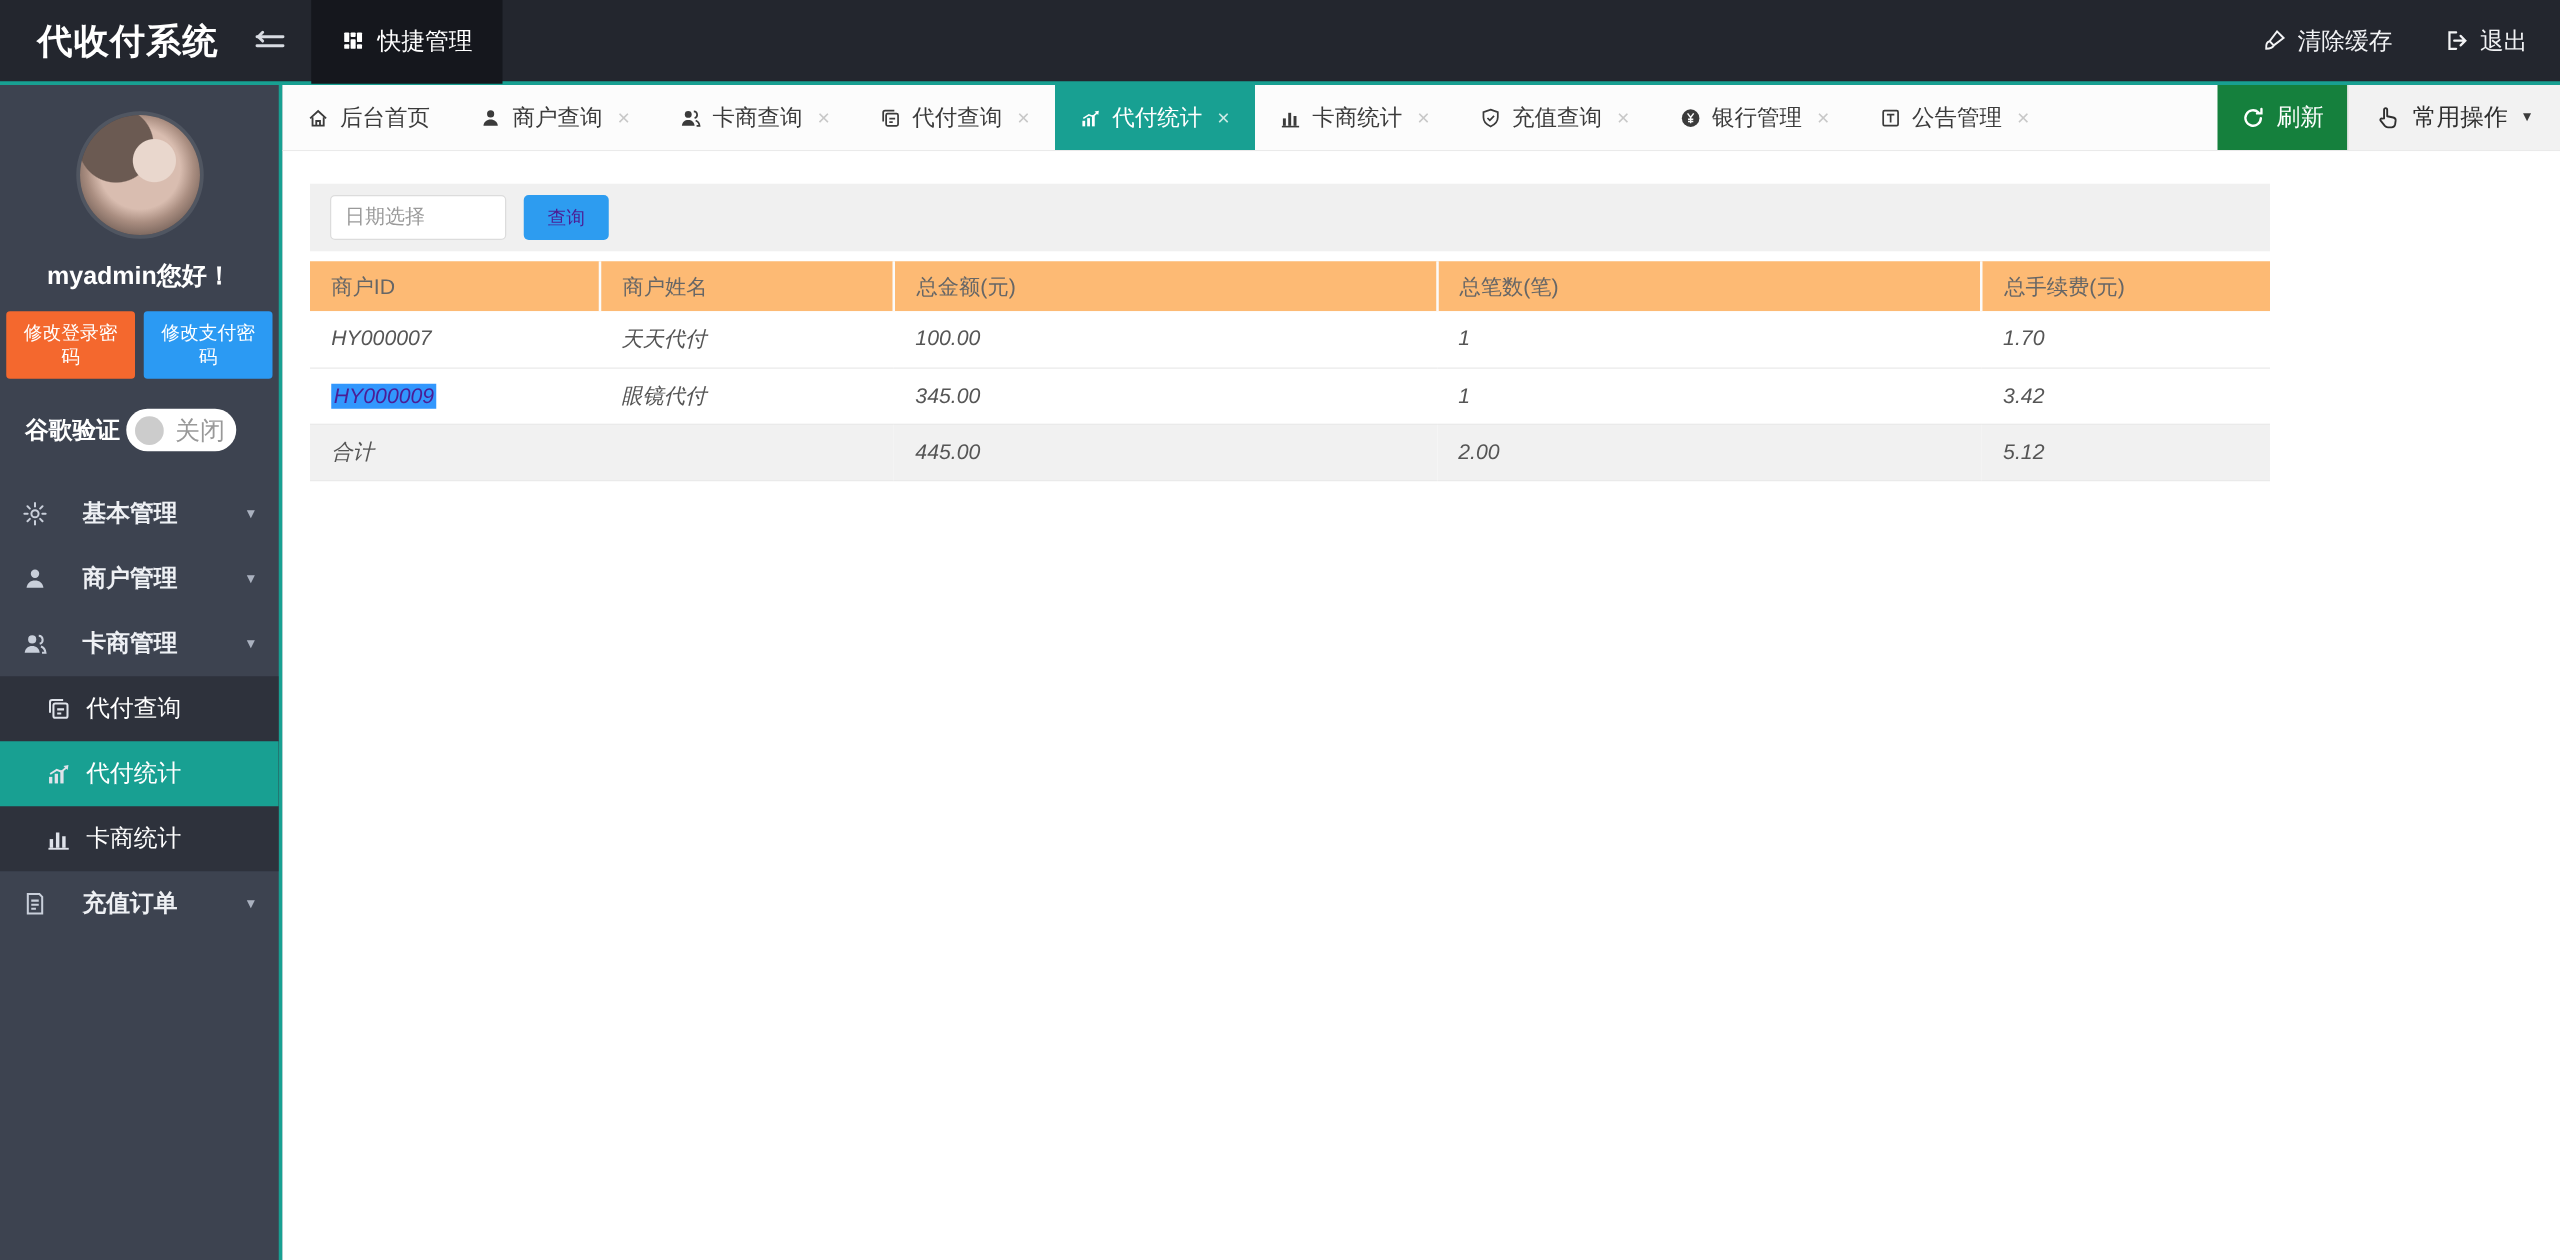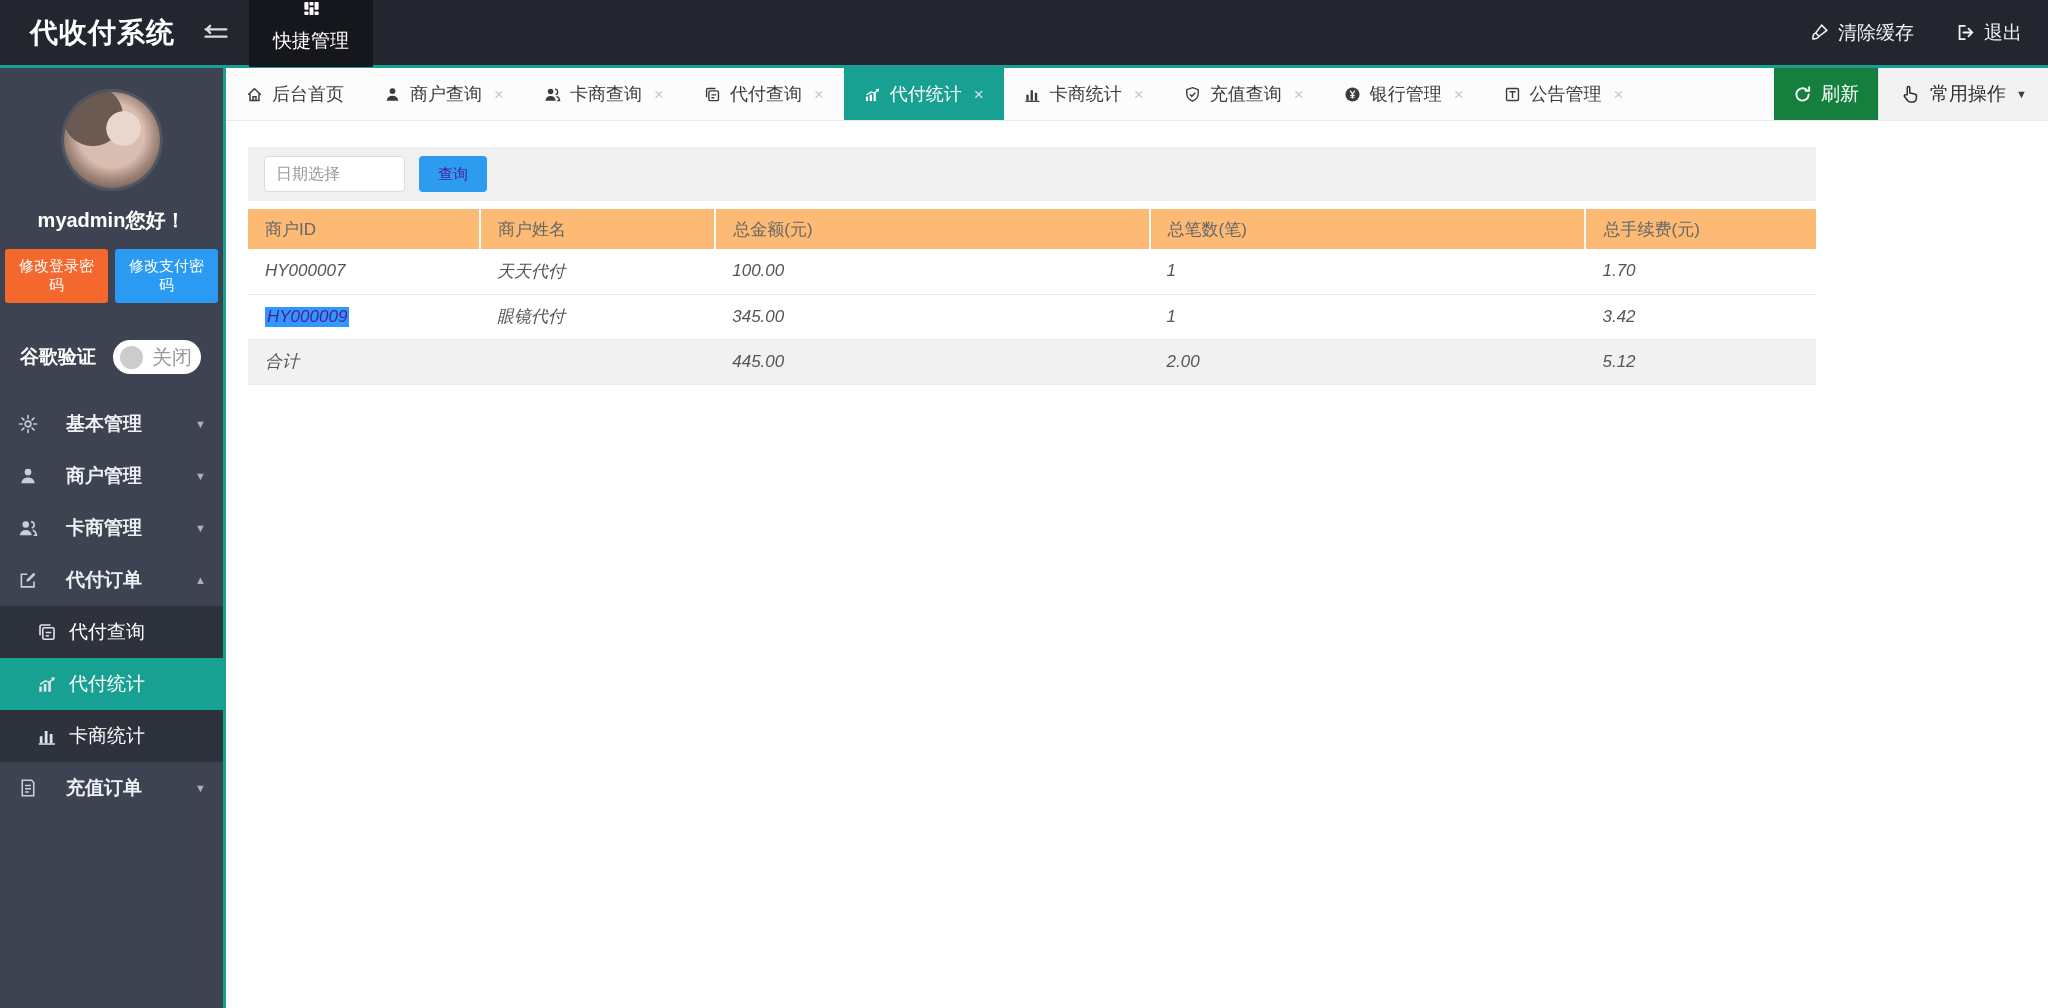--- a/index.html
+++ b/index.html
@@ -6,21 +6,21 @@
   html,body { width:2048px; height:1008px; overflow:hidden; background:#fff;
     font-family:"Liberation Sans","DejaVu Sans",sans-serif; }
   .app { width:2048px; height:1008px; display:flex; flex-direction:column; }
 
   
   .topbar { height:68px; background:#23262e; border-bottom:3px solid #18a092;
     display:flex; align-items:center; color:#fff; flex-shrink:0; }
   .brand { font-size:28px; font-weight:bold; padding:0 28px 0 30px; letter-spacing:1px; }
   .collapse-ic { width:26px; height:20px; color:#d8dbe2; margin-right:20px; cursor:pointer; }
   .quick { height:68px; background:#15171d; display:flex; align-items:center; gap:10px;
-    padding:0 24px; font-size:19px; cursor:pointer;flex-direction:column; }
+    padding:0 24px; font-size:19px; cursor:pointer; }
   .quick .ic18 { color:#fff; }
   .spacer { flex:1; }
   .topact { display:flex; align-items:center; gap:9px; font-size:19px; cursor:pointer; color:#f2f3f5; }
   .topact.first { margin-right:42px; }
   .topact.last { margin-right:26px; }
   .ic18 { width:19px; height:19px; display:inline-block; }
   .ic18 svg, .ic20 svg, .collapse-ic svg, .micon svg, .ticon svg { width:100%; height:100%; display:block; }
 
   
   .mainrow { display:flex; flex:1; min-height:0; }
@@ -33,21 +33,21 @@
       radial-gradient(circle at 62% 38%, #e9d7cd 0 20%, rgba(0,0,0,0) 21%),
       radial-gradient(circle at 30% 25%, #6b5a52 0 30%, rgba(0,0,0,0) 31%),
       radial-gradient(circle at 50% 45%, #d9bdb0 0 45%, #a98d80 60%, #6e5c54 80%, #524641 100%);
     box-shadow:0 0 0 3px rgba(255,255,255,.10); cursor:pointer; }
   .greeting { text-align:center; font-size:20px; font-weight:bold; margin-top:19px; }
   .pwd-btns { display:flex; justify-content:center; gap:7px; margin-top:15px; padding:0 5px; }
   .pwd-btns button { border:none; border-radius:3px; color:#fff; font-size:15px;
     padding:8px 9px; cursor:pointer; font-family:Liberation Mono, monospace; }
   .btn-orange { background:#f4682e; }
   .btn-blue  { background:#2b9af3; }
-  .google-row { display:flex; align-items:center; gap:17px; margin:37px 0 0 20px; }
+  .google-row { display:flex; align-items:center; gap:5px; margin:24px 0 0 20px; }
   .glabel { font-size:19px; font-weight:bold; }
   .toggle { width:88px; height:34px; background:#fff; border-radius:17px; display:flex;
     align-items:center; padding:0 7px; gap:9px; cursor:pointer; }
   .knob { width:23px; height:23px; border-radius:50%; background:#ccc; }
   .tstate { color:#999; font-size:20px; }
 
   nav { margin-top:24px; }
   .mi { height:52px; display:flex; align-items:center; gap:28px; padding:0 17px 0 18px;
     font-size:19px; font-weight:bold; color:#eef0f4; cursor:pointer; }
   .micon { width:20px; height:20px; color:#c9cfda; flex-shrink:0; }
@@ -185,30 +185,20 @@
             <span class="micon">
               <svg viewBox="0 0 16 16" fill="currentColor">
                 <circle cx="6.2" cy="5.2" r="2.6"></circle>
                 <path d="M1.4 13.8c.3-2.8 2.2-4.3 4.8-4.3s4.5 1.5 4.8 4.3z"></path>
                 <path d="M10.4 2.9a2.6 2.6 0 0 1 .6 5.1M11.8 9.8c1.7.6 2.7 2 2.9 4h-2.2" fill="none" stroke="currentColor" stroke-width="1.3"></path>
               </svg>
             </span>
             <span>卡商管理</span>
             <span class="chev">▼</span>
           </div>
-          <div class="mi">
-            <span class="micon">
-              <svg viewBox="0 0 16 16" fill="none" stroke="currentColor" stroke-width="1.3">
-                <path d="M12.8 9.2v4.3H2.7V3.4h4.6"></path>
-                <path d="M6.8 9.4l1.9-.5 5.3-5.3-1.5-1.5-5.3 5.3z" fill="currentColor" stroke="none"></path>
-              </svg>
-            </span>
-            <span>代付订单</span>
-            <span class="chev">▲</span>
-          </div>
           <div class="submenu">
             <div class="smi">
               <span class="micon">
                 <svg viewBox="0 0 16 16" fill="none" stroke="currentColor" stroke-width="1.3">
                   <rect x="4.6" y="4.6" width="9" height="9.2" rx="1.2"></rect>
                   <path d="M2.4 10.6V3.8c0-.8.6-1.4 1.4-1.4h7"></path>
                   <path d="M7 8.4h4.4M7 11h2.6"></path>
                 </svg>
               </span>
               <span>代付查询</span>

